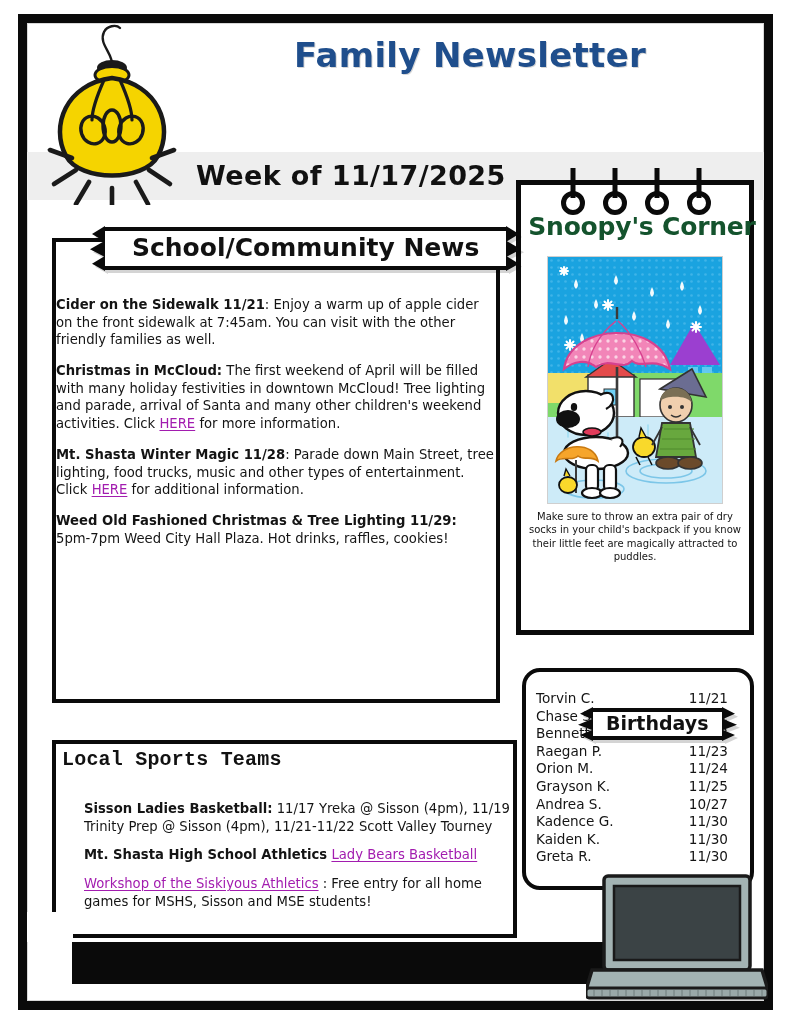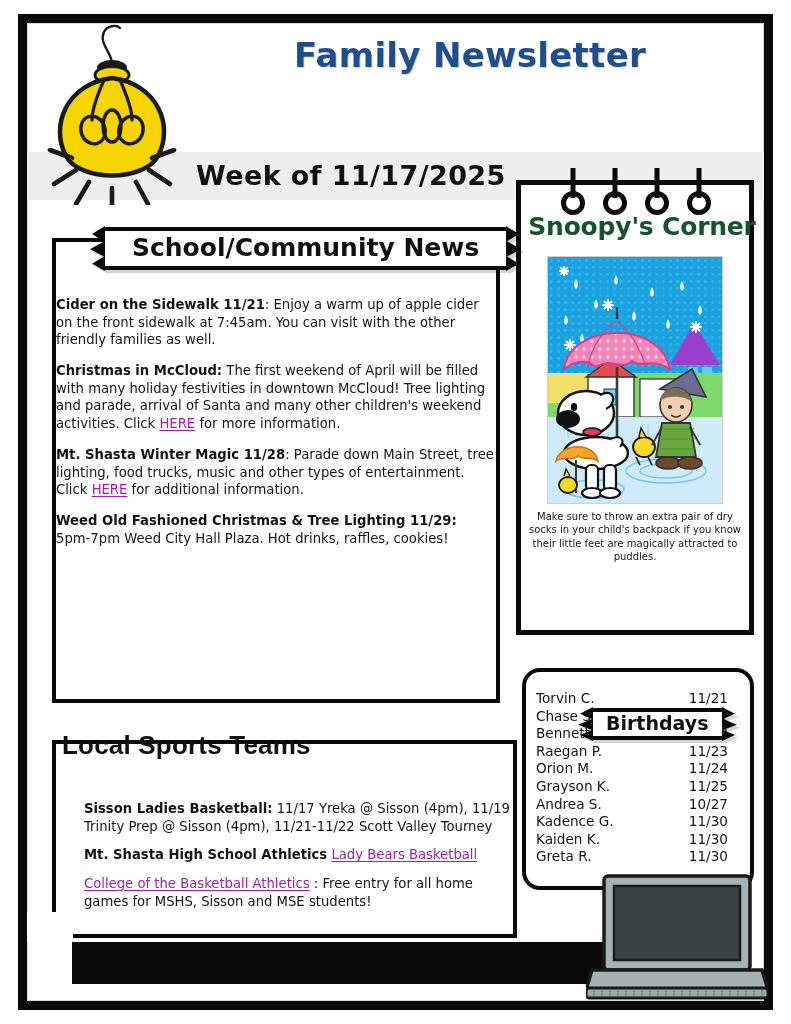--- a/index.html
+++ b/index.html
@@ -119,24 +119,24 @@
   .news-item:last-child { margin-bottom: 0; }
   .news-item b { font-weight: bold; }
   .lnk {
     color: #a21caf;
     text-decoration: underline;
     text-underline-offset: 2px;
   }
 
   .sports-title {
     position: absolute;
-    left: 62px; top: 730px;
-    font-family: Liberation Sans, sans-serif;
+    left: 62px; top: 748px;
+    font-family: Liberation Mono, monospace;
     font-weight: bold;
-    font-size: 26px;
+    font-size: 20px;
     color: #111111;
     letter-spacing: 0.2px;
   }
   .sports-body {
     position: absolute;
     left: 60px; top: 800px;
     width: 452px;
     font-family: "DejaVu Sans", sans-serif;
     font-size: 13.2px;
     line-height: 1.34;
@@ -313,21 +313,21 @@
   <div class="sports-title">Local Sports Teams</div>
 
   <div class="sports-body">
     <div class="sports-item">
       <b>Sisson Ladies Basketball:</b><span> 11/17 Yreka @ Sisson (4pm), 11/19 Trinity Prep @ Sisson (4pm), 11/21-11/22 Scott Valley Tourney</span>
     </div>
     <div class="sports-item">
       <b>Mt. Shasta High School Athletics</b><span> </span><a class="lnk" href="#">Lady Bears Basketball</a>
     </div>
     <div class="sports-item">
-      <a class="lnk" href="#">College of the Basketball Athletics</a><span> : Free entry for all home games for MSHS, Sisson and MSE students!</span>
+      <a class="lnk" href="#">Workshop of the Siskiyous Athletics</a><span> : Free entry for all home games for MSHS, Sisson and MSE students!</span>
     </div>
   </div>
 
   <div class="notepad"></div>
 
   <div class="rings">
     <svg viewBox="0 0 238 50" width="238" height="50">
       <g stroke="#0a0a0a" stroke-width="5" fill="none">
         <line x1="57" y1="2" x2="57" y2="32"></line>
         <line x1="99" y1="2" x2="99" y2="32"></line>

